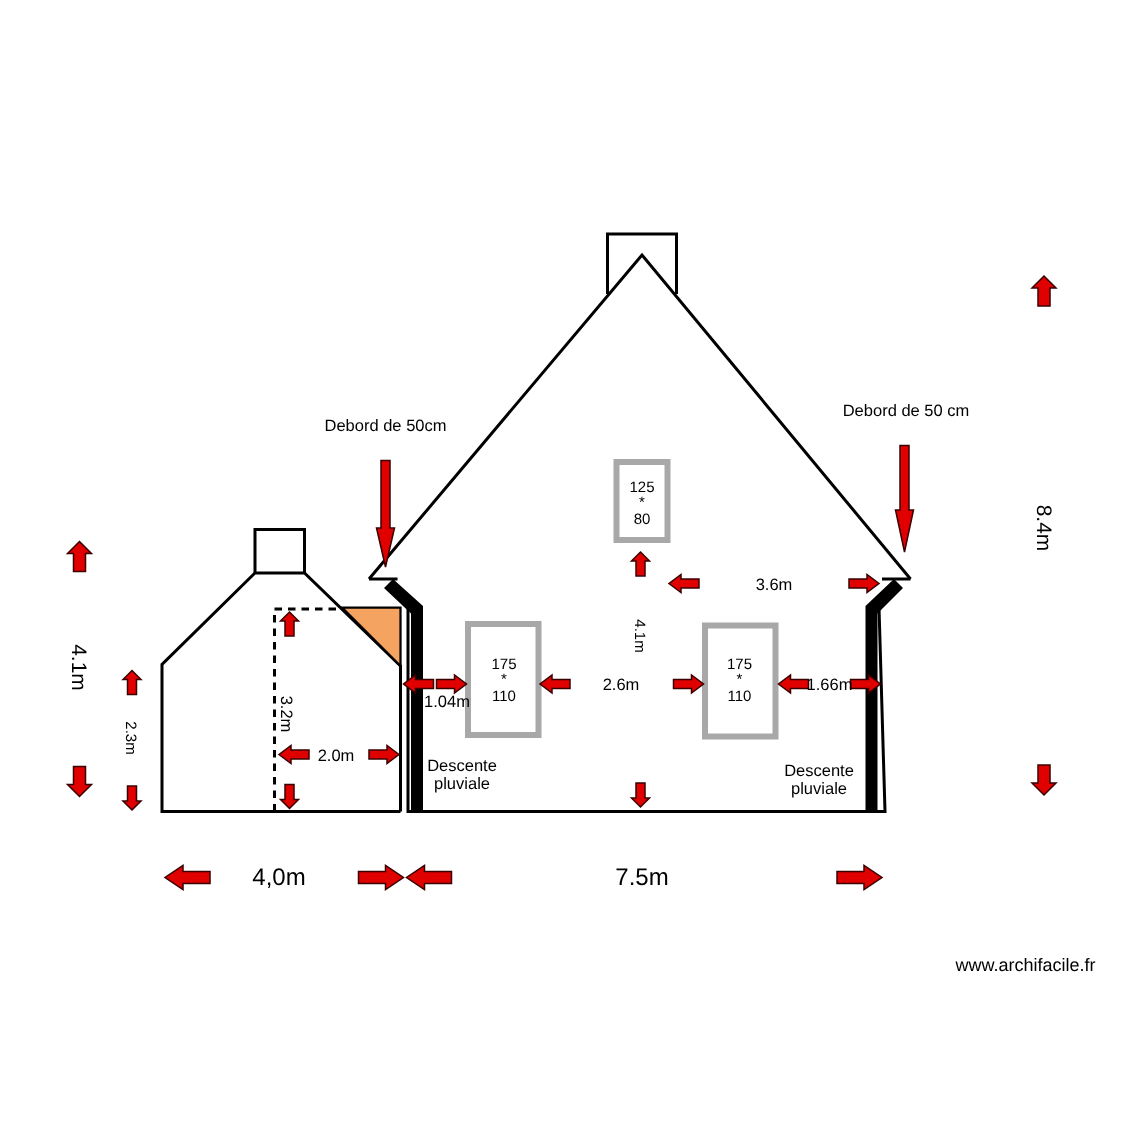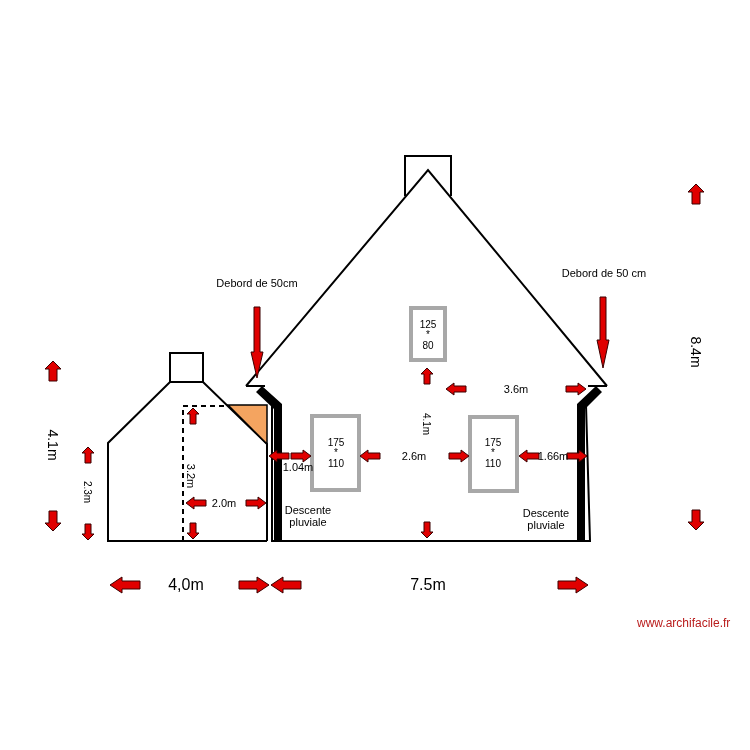--- a/index.html
+++ b/index.html
@@ -2,21 +2,21 @@
 <html><head>
 <meta charset="utf-8">
 <style>
   html, body { margin:0; padding:0; background:#ffffff; }
   body { width:750px; height:750px; position:relative; overflow:hidden; font-family:"Liberation Sans", sans-serif; }
   svg { position:absolute; left:0; top:0; }
   .lbl { font-family:"Liberation Sans", sans-serif; fill:#000; }
   .arrow { fill:#e00000; stroke:#3a0000; stroke-width:1; }
   .outline { fill:none; stroke:#000; stroke-width:2; }
   .win { fill:#fff; stroke:#a8a8a8; stroke-width:4; }
-  .footer { position:absolute; left:637px; top:616px; font-size:12px; color:#b91c1c; font-family:"Liberation Sans", sans-serif; }
+  .footer { position:absolute; left:637px; top:636px; font-size:12px; color:#000000; font-family:"Liberation Sans", sans-serif; }
 </style>
 </head>
 <body>
 
 <svg width="750" height="750" viewBox="0 0 750 750">
 
   <g>
 
     <polyline class="outline" points="170,382 170,353 203,353 203,382"></polyline>
 

